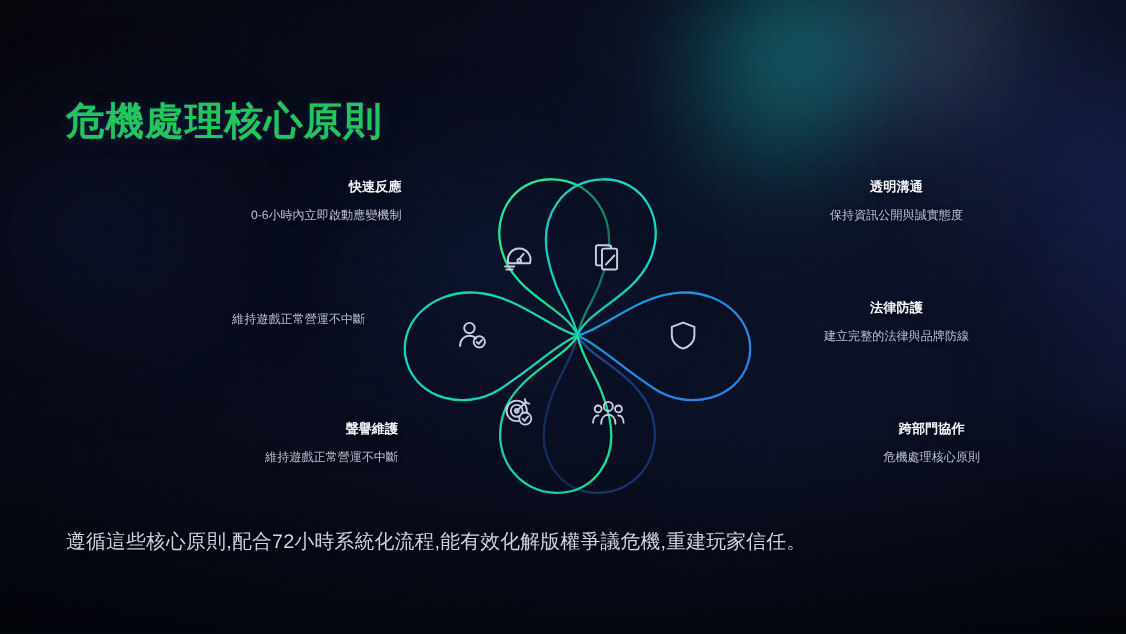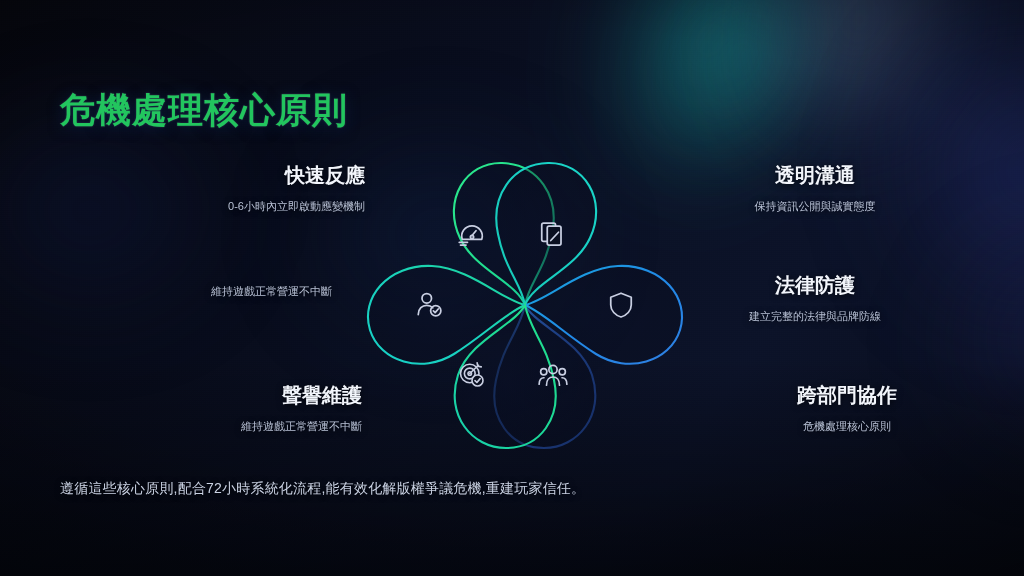--- a/index.html
+++ b/index.html
@@ -118,21 +118,21 @@
     color: #c9cfe2;
   }
   .petal-icon svg { width: 30px; height: 30px; display: block; }
 
   
   .label {
     position: absolute;
     width: 300px;
   }
   .label .lbl-title {
-    font-size: 20px;
+    font-size: 12px;
     font-weight: bold;
     color: #f2f5fb;
     line-height: 1.25;
     white-space: nowrap;
     text-shadow: 0 1px 6px rgba(0,0,0,0.7);
   }
   .label .lbl-desc {
     margin-top: 11px;
     font-size: 11px;
     color: #b9c2d6;
@@ -148,21 +148,21 @@
   .lbl-rep      { left: 62px;  top: 383px; }
   .lbl-trans    { left: 665px; top: 163px; }
   .lbl-legal    { left: 665px; top: 273px; }
   .lbl-cross    { left: 665px; top: 383px; margin-left: 32px; }
 
   
   .footer {
     position: absolute;
     left: 60px;
     top: 480px;
-    font-size: 14px;
+    font-size: 18px;
     color: #cbd3e4;
     letter-spacing: 0.2px;
     white-space: nowrap;
     text-shadow: 0 1px 6px rgba(0,0,0,0.7);
   }
 </style>
 </head>
 <body>
 
 <div id="slide">

